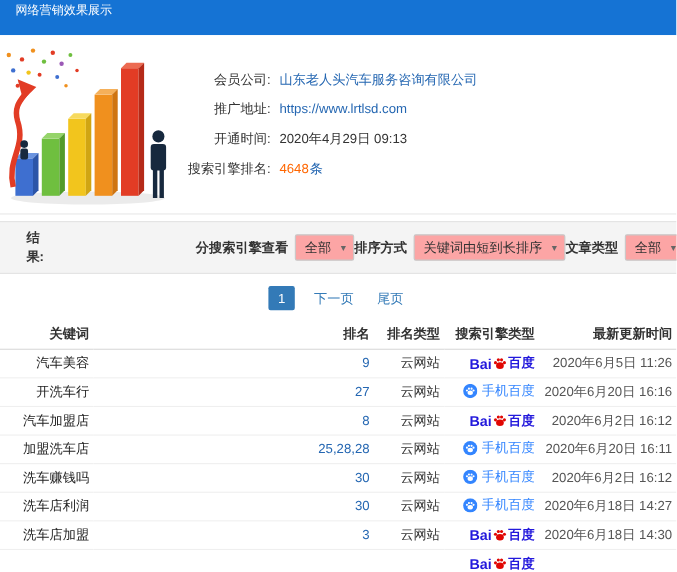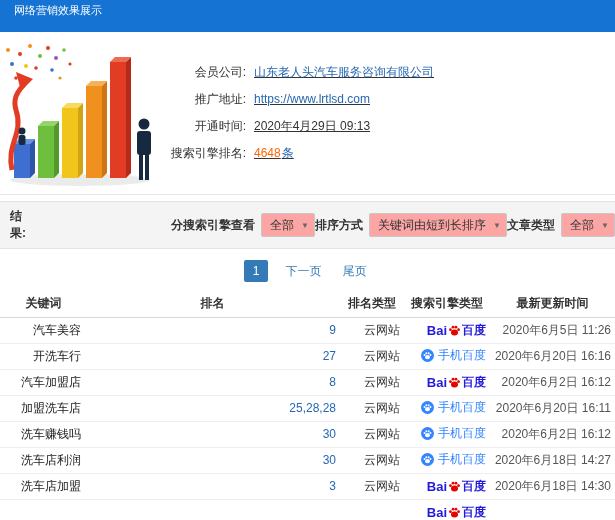--- a/index.html
+++ b/index.html
@@ -13,39 +13,39 @@
     font-family:"Liberation Sans","DejaVu Sans",sans-serif;font-size:12px;color:#333;
   }
   
   .topbar{height:32px;background:var(--topbar);color:#fff;font-size:11px;line-height:20px;padding-left:14px;}
   
   .info-panel{display:flex;height:163px;background:#fff;border-bottom:1px solid #e8e8e8;}
   .chart{width:162px;position:relative;padding:6px 0 0 2px;}
   .info-rows{flex:1;padding-top:32px;}
   .info-row{display:flex;margin-bottom:11px;line-height:16px;}
   .info-label{width:84px;text-align:right;color:#333;flex:0 0 84px;}
-  .info-value{margin-left:8px;text-decoration:underline;}
+  .info-value{margin-left:8px;}
   a.link{color:var(--link);text-decoration:none;cursor:pointer;}
   .time-value{color:#333;}
   .highlight-num{color:var(--highlight);}
   .highlight-suffix{color:var(--link);margin-left:1px;}
   
   .filter-bar{height:48px;margin-top:6px;background:#f4f4f4;border-top:1px solid #e3e3e3;border-bottom:1px solid #e3e3e3;display:flex;align-items:center;}
-  .result-label{font-weight:bold;margin-left:10px;}
+  .result-label{font-weight:bold;margin-left:24px;}
   .filter-controls{margin-left:138px;display:flex;align-items:center;}
   .filter-lbl{font-weight:bold;margin-right:6px;white-space:nowrap;}
   .select{position:relative;background:#fca5a5;border:1px solid #c8c8c8;border-radius:2px;height:24px;line-height:22px;padding:0 20px 0 8px;margin-right:0;white-space:nowrap;cursor:pointer;}
   .sel-arrow{position:absolute;right:5px;top:0;font-size:8px;color:#666;line-height:24px;}
   
   .pagination{text-align:center;padding:11px 0 9px;}
   .page-current{display:inline-block;min-width:24px;height:22px;line-height:22px;background:var(--accent);color:#fff;border-radius:2px;cursor:pointer;}
   .page-link{display:inline-block;margin-left:10px;color:var(--accent);cursor:pointer;padding:0 4px;line-height:22px;}
   
   .rank-table{width:100%;border-collapse:collapse;table-layout:fixed;}
-  .rank-table th{font-weight:bold;color:#333;text-align:center;height:26px;padding:0 4px;border-bottom:1px solid #d9d9d9;font-size:12px;}
+  .rank-table th{font-weight:bold;color:#333;text-align:right;height:26px;padding:0 4px;border-bottom:1px solid #d9d9d9;font-size:12px;}
   .rank-table td{height:26px;padding:0 4px;border-bottom:1px solid #efefef;font-size:12px;vertical-align:middle;text-align:right;}
   .rank-table th:first-child,.rank-table td:first-child{padding-left:6px;}
   .col-keyword{width:85px;} .col-rank{width:255px;} .col-ranktype{width:64px;} .col-engine{width:86px;} .col-time{width:auto;}
   .cell-keyword{color:#222;}
   .rank-link{color:var(--link);text-decoration:none;cursor:pointer;}
   .cell-ranktype{color:#333;}
   .cell-time{color:#555;}
   .engine-baidu,.engine-mbaidu{display:inline-flex;align-items:center;gap:1px;}
   .bd-latin{color:var(--baidu-blue);font-weight:bold;font-size:13px;}
   .bd-cn{color:var(--baidu-blue);font-weight:bold;font-size:12px;}

